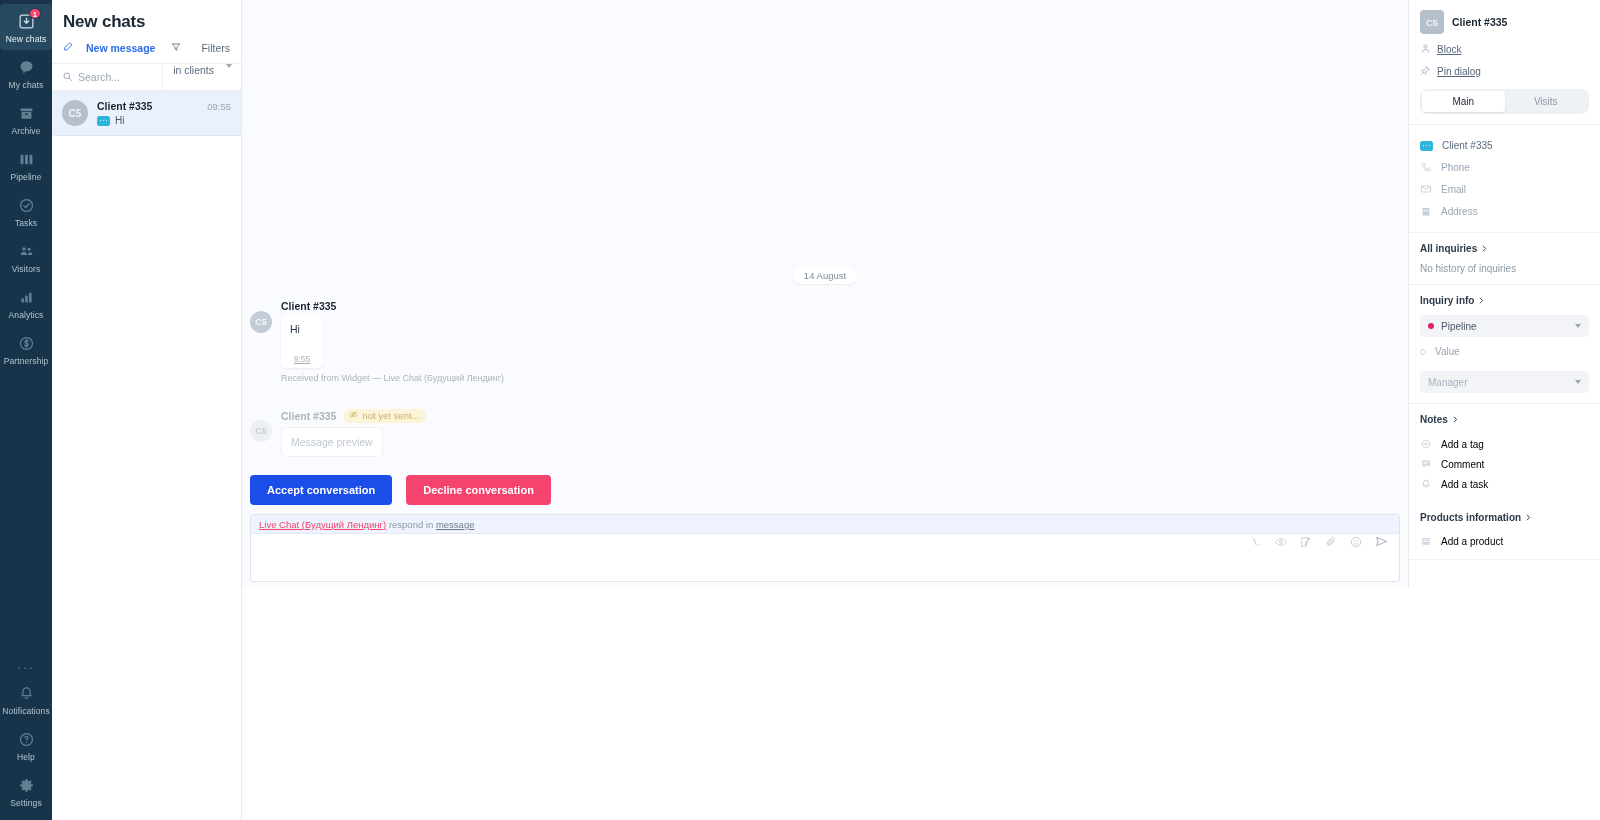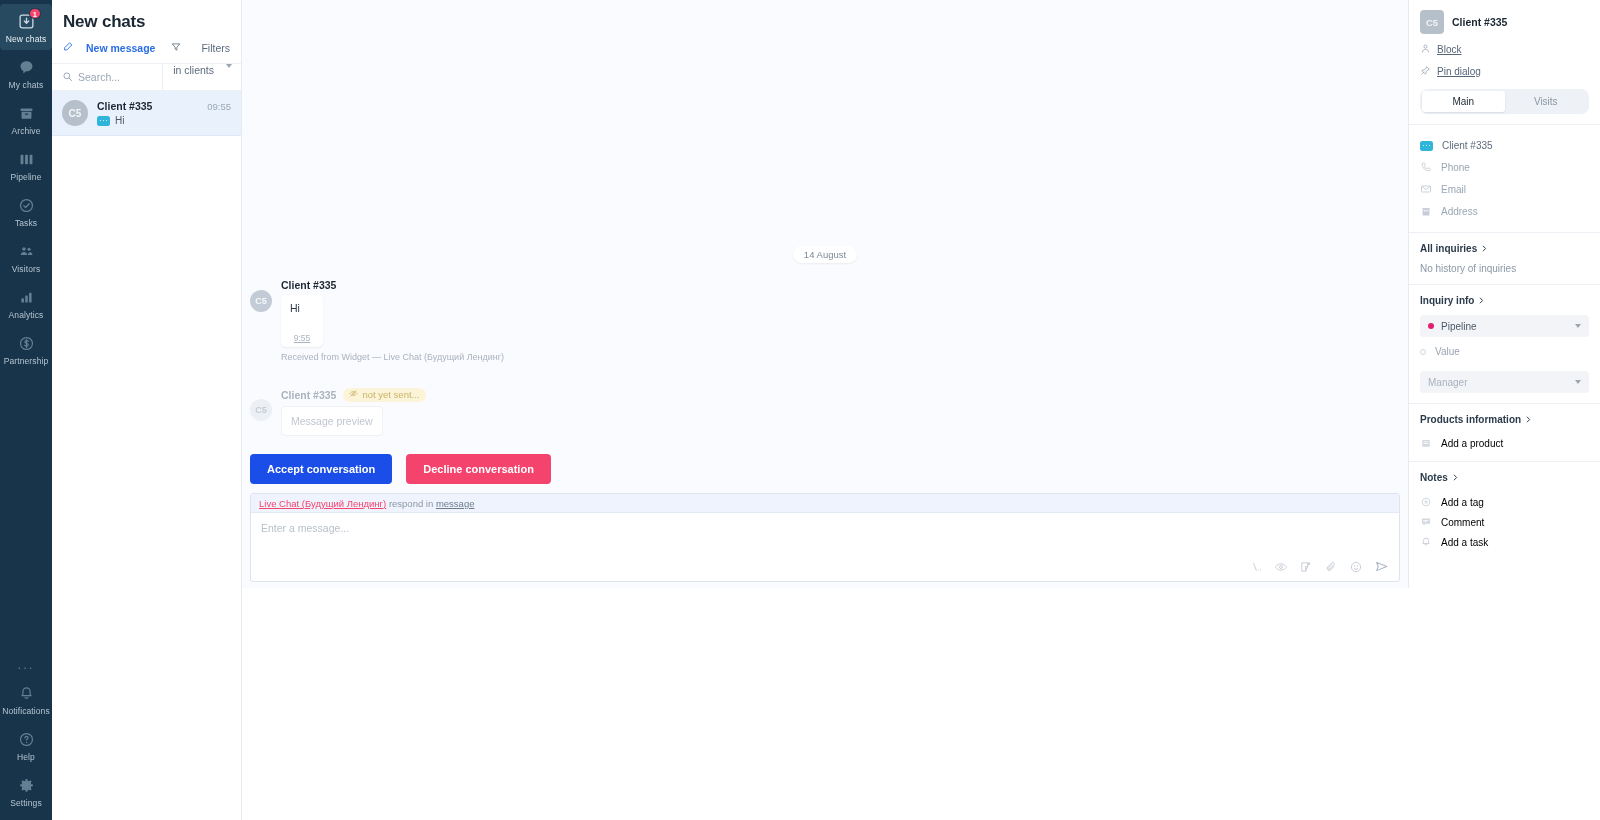--- a/index.html
+++ b/index.html
@@ -457,23 +457,20 @@
       <button class="btn btn-accept">Accept conversation</button>
       <button class="btn btn-decline">Decline conversation</button>
     </div>
 
     <div class="composer">
       <div class="composer-top">
         <span class="chan">Live Chat (Будущий Лендинг)</span>
         <span>respond in</span>
         <span class="mode">message</span>
       </div>
-      <div class="composer-body">
-        <textarea class="composer-input" rows="2" placeholder="Enter a message..." style=""></textarea>
-      </div>
       <div class="composer-tools">
         <span class="tool">
           <svg width="14" height="14" viewBox="0 0 20 20" fill="none" stroke="#c3cad4" stroke-width="1.3">
               <path d="M6.5 4.6L10.5 15" stroke-linecap="round"></path>
               <circle cx="13.5" cy="14" r=".75" fill="#c3cad4" stroke="none"></circle>
               <circle cx="16.3" cy="14" r=".75" fill="#c3cad4" stroke="none"></circle>
             </svg>
         </span>
         <span class="tool">
           <svg width="14" height="14" viewBox="0 0 20 20" fill="none" stroke="#c3cad4" stroke-width="1.3">
@@ -616,73 +613,73 @@
         <span class="dot hollow"></span>
         <span class="lab ph">Value</span>
       </div>
 
       <div class="sel">
         <span class="val ph">Manager</span>
         <span class="caret"></span>
       </div>
     </div>
 
+    <div class="panel-sec nb">
+      <div class="sec-title">
+        <span>Notes</span>
+        <span>
+          <svg width="7" height="7" viewBox="0 0 10 10" fill="none" stroke="#2b3a4a" stroke-width="1.4">
+              <path d="M3.2 1.5L6.6 5 3.2 8.5" stroke-linecap="round" stroke-linejoin="round"></path>
+            </svg>
+        </span>
+      </div>
+      <div class="plain-row" style="margin-top:7px;">
+        <span class="ico-muted">
+          <svg width="12" height="12" viewBox="0 0 16 16" fill="none" stroke="#cfd6de" stroke-width="1.3">
+              <circle cx="8" cy="8" r="5"></circle>
+              <circle cx="8" cy="8" r="1.6"></circle>
+            </svg>
+        </span>
+        <span class="lab ph">Add a tag</span>
+      </div>
+      <div class="plain-row">
+        <span class="ico-muted">
+          <svg width="12" height="12" viewBox="0 0 16 16" fill="#d3d9e1">
+              <path d="M2.6 3.4h10.8v7H7.4L4.6 13v-2.6H2.6z"></path>
+              <rect x="4.4" y="5.4" width="7" height=".9" fill="#fff"></rect>
+              <rect x="4.4" y="7.3" width="5" height=".9" fill="#fff"></rect>
+            </svg>
+        </span>
+        <span class="lab ph">Comment</span>
+      </div>
+      <div class="plain-row">
+        <span class="ico-muted">
+          <svg width="12" height="12" viewBox="0 0 16 16" fill="none" stroke="#c5ccd5" stroke-width="1.2">
+              <path d="M8 2.8a3.3 3.3 0 013.3 3.3v2.4l1 1.6H3.7l1-1.6V6.1A3.3 3.3 0 018 2.8z" stroke-linejoin="round"></path>
+              <path d="M6.7 11.4a1.4 1.4 0 002.6 0" stroke-linecap="round"></path>
+            </svg>
+        </span>
+        <span class="lab">Add a task</span>
+      </div>
+    </div>
+
     <div class="panel-sec">
       <div class="sec-title">
         <span>Products information</span>
         <span>
           <svg width="7" height="7" viewBox="0 0 10 10" fill="none" stroke="#2b3a4a" stroke-width="1.4">
               <path d="M3.2 1.5L6.6 5 3.2 8.5" stroke-linecap="round" stroke-linejoin="round"></path>
             </svg>
         </span>
       </div>
       <div class="plain-row" style="margin-top:6px;">
         <span class="ico-muted">
           <svg width="12" height="12" viewBox="0 0 16 16" fill="#d3d9e1">
               <rect x="3" y="4" width="10" height="9" rx="1"></rect>
               <rect x="4.6" y="6" width="6.8" height="1" fill="#fff"></rect>
               <rect x="4.6" y="8.2" width="6.8" height="1" fill="#fff"></rect>
             </svg>
         </span>
         <span class="lab ph">Add a product</span>
       </div>
     </div>
-
-    <div class="panel-sec nb">
-      <div class="sec-title">
-        <span>Notes</span>
-        <span>
-          <svg width="7" height="7" viewBox="0 0 10 10" fill="none" stroke="#2b3a4a" stroke-width="1.4">
-              <path d="M3.2 1.5L6.6 5 3.2 8.5" stroke-linecap="round" stroke-linejoin="round"></path>
-            </svg>
-        </span>
-      </div>
-      <div class="plain-row" style="margin-top:7px;">
-        <span class="ico-muted">
-          <svg width="12" height="12" viewBox="0 0 16 16" fill="none" stroke="#cfd6de" stroke-width="1.3">
-              <circle cx="8" cy="8" r="5"></circle>
-              <circle cx="8" cy="8" r="1.6"></circle>
-            </svg>
-        </span>
-        <span class="lab ph">Add a tag</span>
-      </div>
-      <div class="plain-row">
-        <span class="ico-muted">
-          <svg width="12" height="12" viewBox="0 0 16 16" fill="#d3d9e1">
-              <path d="M2.6 3.4h10.8v7H7.4L4.6 13v-2.6H2.6z"></path>
-              <rect x="4.4" y="5.4" width="7" height=".9" fill="#fff"></rect>
-              <rect x="4.4" y="7.3" width="5" height=".9" fill="#fff"></rect>
-            </svg>
-        </span>
-        <span class="lab ph">Comment</span>
-      </div>
-      <div class="plain-row">
-        <span class="ico-muted">
-          <svg width="12" height="12" viewBox="0 0 16 16" fill="none" stroke="#c5ccd5" stroke-width="1.2">
-              <path d="M8 2.8a3.3 3.3 0 013.3 3.3v2.4l1 1.6H3.7l1-1.6V6.1A3.3 3.3 0 018 2.8z" stroke-linejoin="round"></path>
-              <path d="M6.7 11.4a1.4 1.4 0 002.6 0" stroke-linecap="round"></path>
-            </svg>
-        </span>
-        <span class="lab">Add a task</span>
-      </div>
-    </div>
   </div>
 </div>
 
 </body></html>

